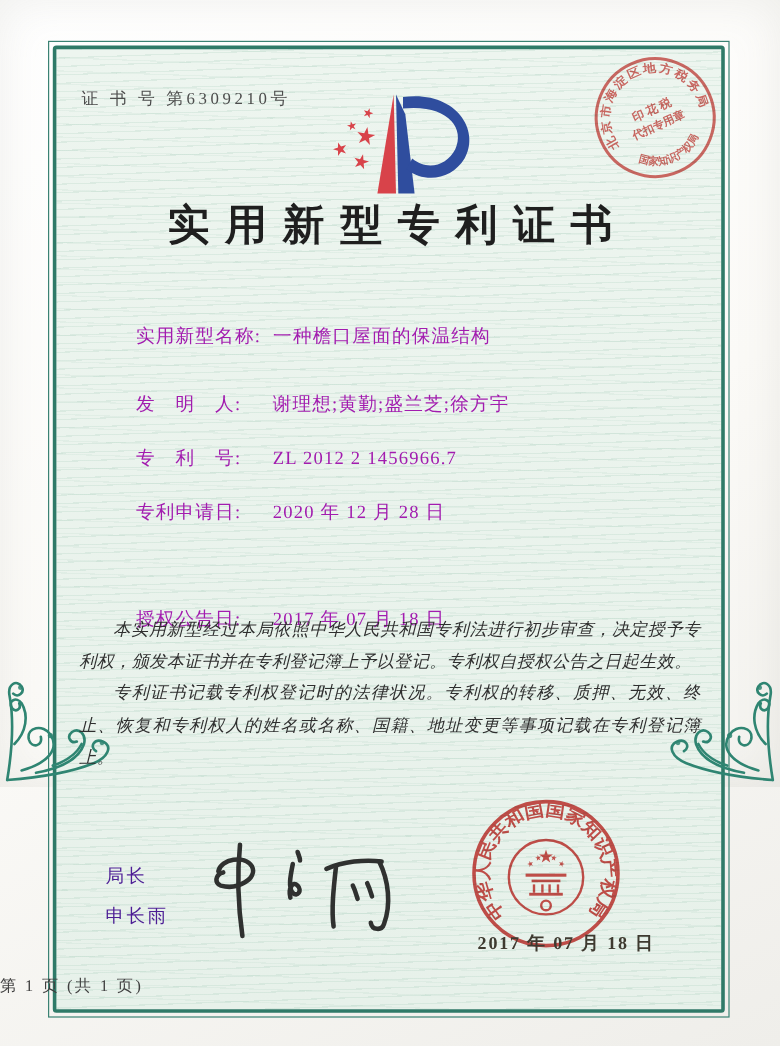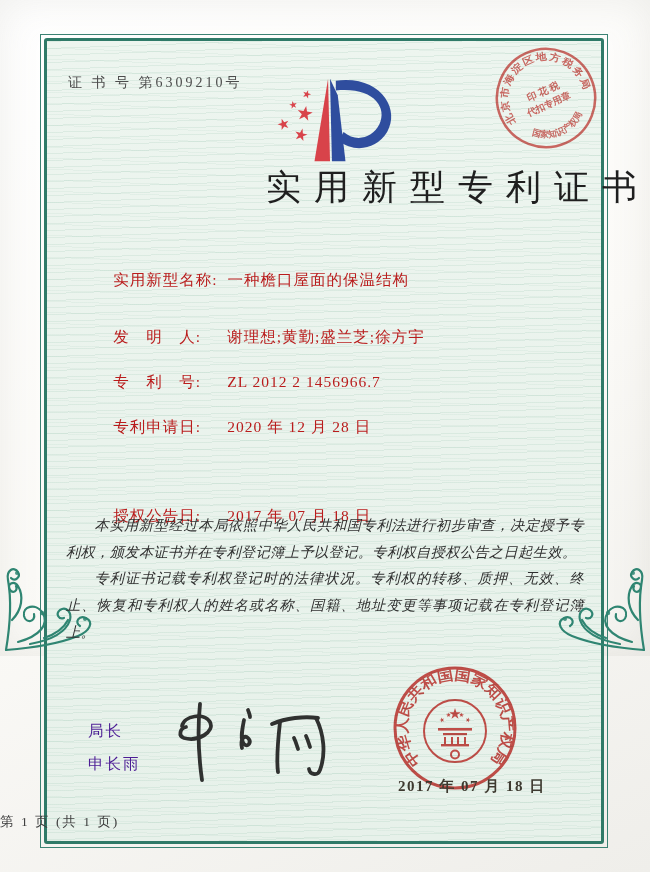--- a/index.html
+++ b/index.html
@@ -20,24 +20,24 @@
       linear-gradient(#edf5ef,#e7f1ea);}
   .content{position:absolute;inset:0;}
 
   .cert-no{position:absolute;left:68px;top:74px;font-size:14px;letter-spacing:3px;color:#4c4c4c;}
 
   .logo{position:absolute;left:252px;top:74px;width:156px;height:92px;}
 
   .tax-stamp{position:absolute;left:492px;top:44px;width:108px;height:108px;
     transform:rotate(-24deg);opacity:0.82;mix-blend-mode:multiply;}
 
-  .title{position:absolute;left:0;top:164px;width:100%;margin:0;text-align:right;
-    font-size:35px;font-weight:400;letter-spacing:13px;text-indent:13px;color:#1f1f1f;}
-
-  .field{position:absolute;left:84px;font-size:15.5px;color:#b91c1c;letter-spacing:1px;white-space:pre;}
+  .title{position:absolute;left:0;top:164px;width:100%;margin:0;text-align:center;
+    font-size:35px;font-weight:700;letter-spacing:13px;text-indent:13px;color:#1f1f1f;}
+
+  .field{position:absolute;left:84px;font-size:15.5px;color:#a21caf;letter-spacing:1px;white-space:pre;}
   .field .lbl{display:inline-block;min-width:104px;}
   .field .val{margin-left:10px;}
   .f1{top:252px}.f2{top:309px}.f3{top:354px}.f4{top:399px}.f5{top:444px}.f6{top:488px}
 
   .paragraphs{position:absolute;left:66px;top:512px;width:518px;color:#2f2f2f;
     font-size:14.2px;line-height:1.88;font-style:italic;letter-spacing:0.4px;text-align:justify;}
   .paragraphs p{margin:0;text-indent:2em;}
 
   .director{position:absolute;left:88px;top:714px;font-size:15.5px;line-height:2.15;color:#4c1d95;letter-spacing:2px;}
 

